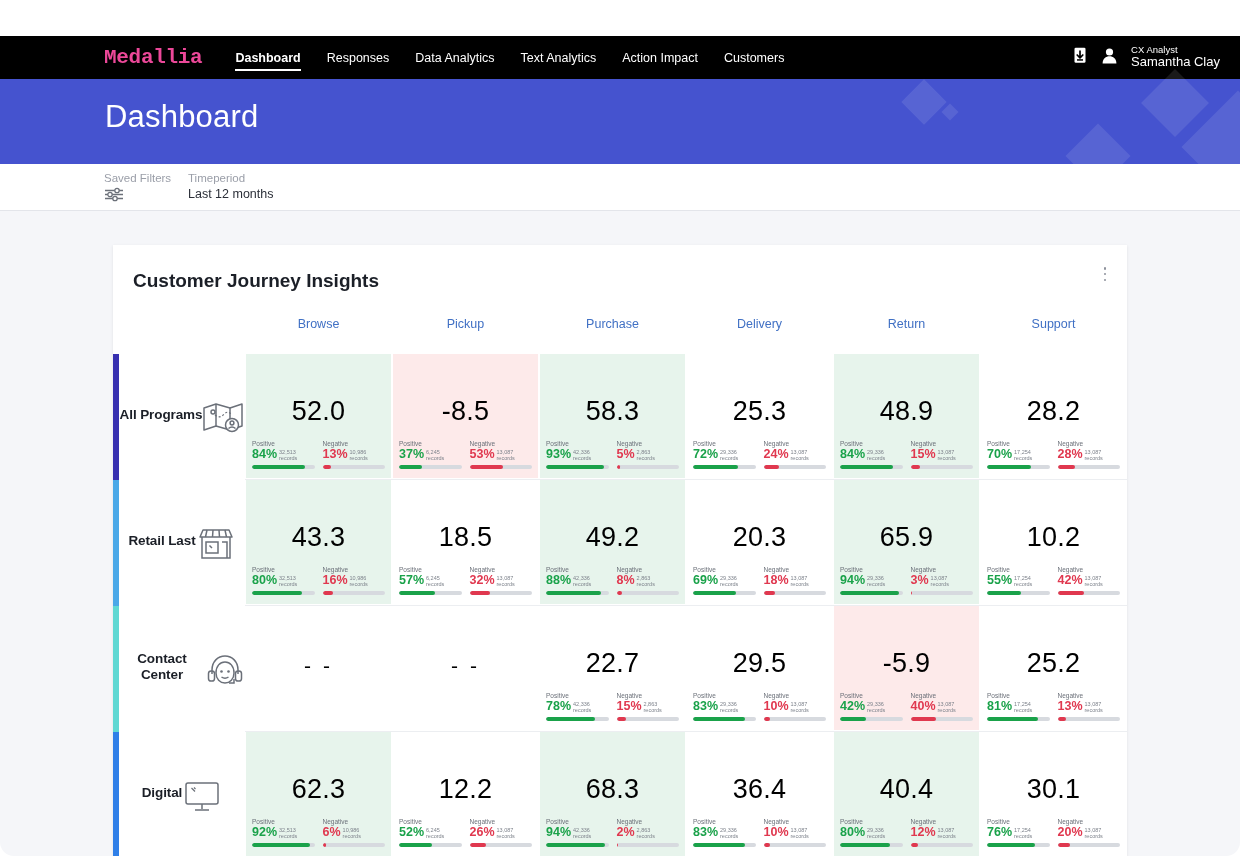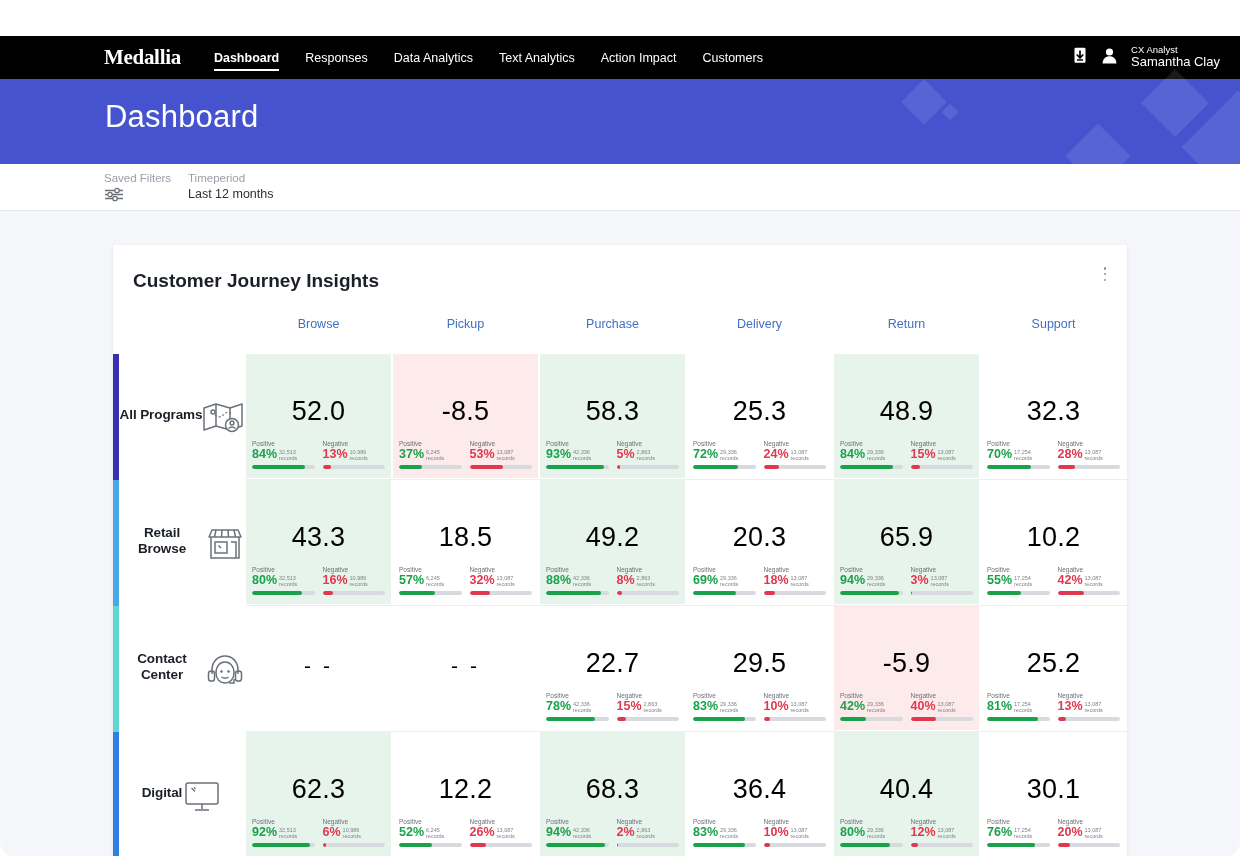--- a/index.html
+++ b/index.html
@@ -18,26 +18,26 @@
   }
 
   
   .navbar {
     position: absolute; top: 36px; left: 0;
     width: 1240px; height: 43px;
     background: #000000;
     display: flex; align-items: center;
   }
   .brand {
-    color: #ffffff;
+    color: #ec4899;
     font-size: 21px;
     font-weight: 700;
     letter-spacing: -0.3px;
     margin-left: 104px;
-    font-family: Liberation Serif, serif;
+    font-family: Liberation Mono, monospace;
   }
   .navlinks { display: flex; align-items: center; margin-left: 33px; height: 43px; }
   .navlink {
     color: #ffffff;
     font-size: 12.5px;
     margin-right: 26px;
     position: relative;
     height: 43px;
     display: flex; align-items: center;
     cursor: pointer;
@@ -413,21 +413,21 @@
                     <span class="m-pct red">15%</span>
                     <span class="m-recs"><span>13,087</span><br>records</span>
                   </div>
                   <div class="bar-track">
                     <div class="bar-fill red" style="width: 15%;"></div>
                   </div>
                 </div>
               </div>
             </div>
             <div class="cell neutral">
-              <div class="score">32.3</div>
+              <div class="score">28.2</div>
               <div class="metrics">
                 <div class="metric">
                   <span class="m-label">Positive</span>
                   <div class="m-row">
                     <span class="m-pct green">70%</span>
                     <span class="m-recs"><span>17,254</span><br>records</span>
                   </div>
                   <div class="bar-track">
                     <div class="bar-fill green" style="width: 70%;"></div>
                   </div>
@@ -443,21 +443,21 @@
                   </div>
                 </div>
               </div>
             </div>
           </div>
           <div class="row-sep"></div>
         </div>
         <div class="row">
           <div class="row-bar" style="background: rgb(74, 168, 232);"></div>
           <div class="row-label">
-            <div class="row-name">Retail Browse</div>
+            <div class="row-name">Retail Last</div>
             <div class="row-icon"><svg width="40" height="34" viewBox="0 0 40 34">
                 <path d="M4 10 L7 3 H33 L36 10 Z" stroke="#6b7079" stroke-width="1.5" fill="none" stroke-linejoin="round"></path>
                 <path d="M11 3 L9.5 10 M17 3 L16.5 10 M23 3 L23.5 10 M29 3 L30.5 10" stroke="#6b7079" stroke-width="1.5" fill="none"></path>
                 <path d="M6 10 V31 H34 V10" stroke="#6b7079" stroke-width="1.5" fill="none"></path>
                 <rect x="10" y="15" width="12" height="11" stroke="#6b7079" stroke-width="1.5" fill="none"></rect>
                 <path d="M26 15 H31 V31" stroke="#6b7079" stroke-width="1.5" fill="none"></path>
                 <path d="M13.5 18.5 L16 21" stroke="#6b7079" stroke-width="1.5" fill="none"></path>
               </svg></div>
           </div>
           <div class="cells">

